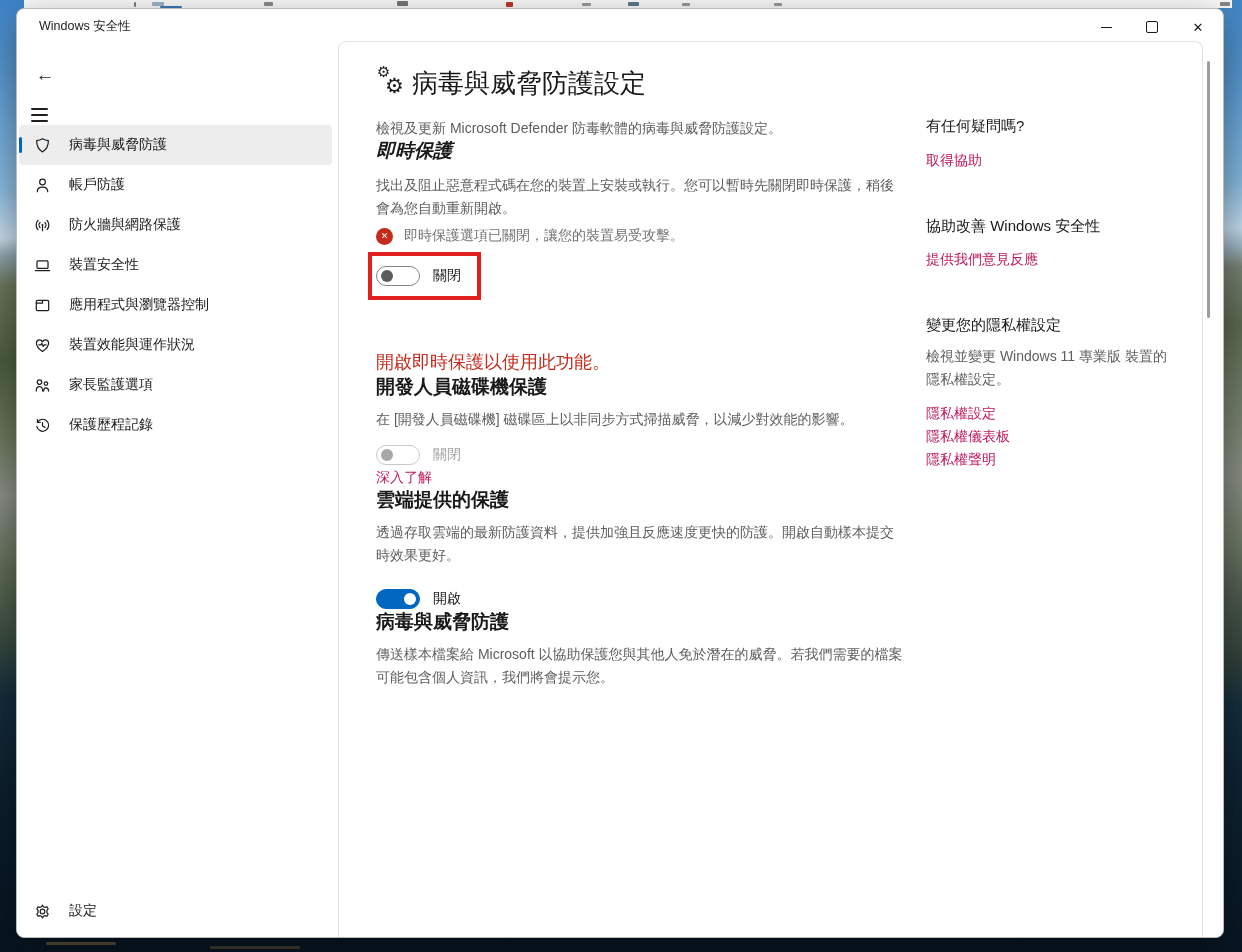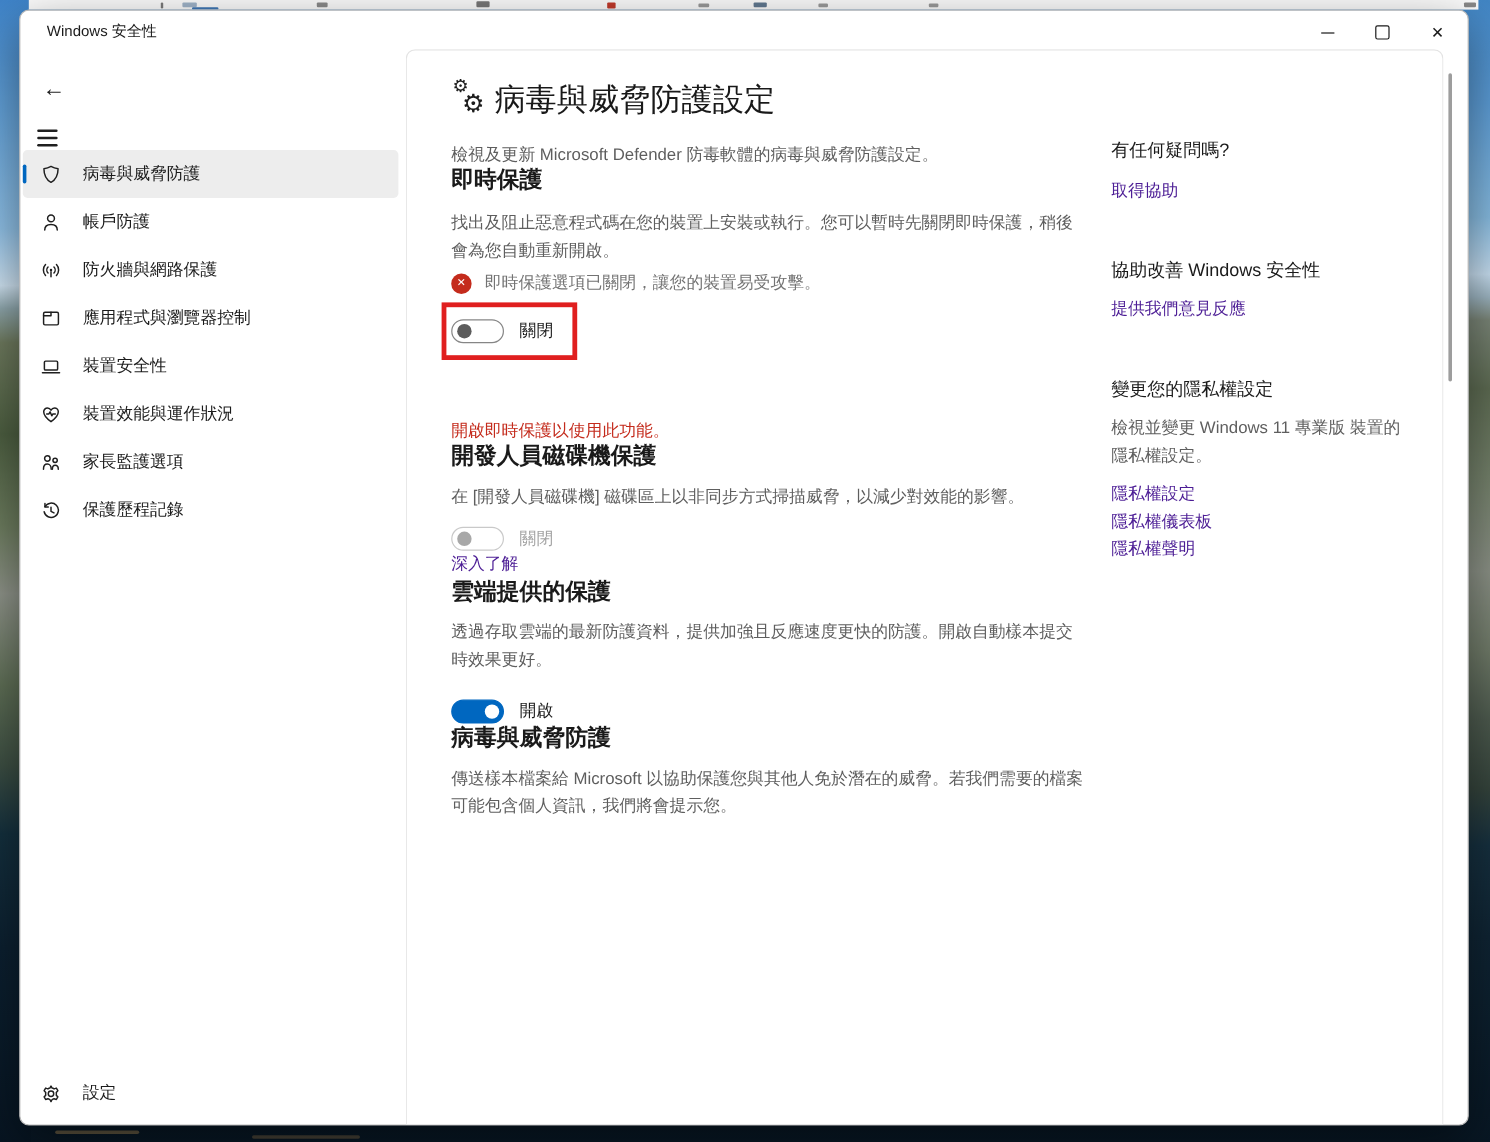--- a/index.html
+++ b/index.html
@@ -67,24 +67,24 @@
   .toggle{width:44px;height:20px;border-radius:10px;position:relative;box-sizing:border-box;flex:0 0 44px;}
   .toggle .knob{position:absolute;width:12px;height:12px;border-radius:50%;top:3px;left:4px;}
   .toggle.off{background:#fff;border:1px solid #868686;}
   .toggle.off .knob{background:#5c5c5c;}
   .toggle.disabled{background:#fff;border:1px solid #c9c9c9;}
   .toggle.disabled .knob{background:#a8a8a8;}
   .toggle.on{background:#0067c0;border:1px solid #0067c0;}
   .toggle.on .knob{left:auto;right:3px;background:#fff;}
   .toggle-label{margin-left:13px;font-size:14px;color:#1b1b1b;}
   .toggle-label.dim{color:#a3a3a3;}
-  .notice-red{margin-top:50px;font-size:14px;color:#c42b1c;}
+  .notice-red{margin-top:50px;font-size:18px;color:#c42b1c;}
   .mt-dev{margin-top:10px;}
   .dev-toggle{margin-top:14px;}
-  .link{display:inline-block;font-size:14px;color:#4c1d95;line-height:20px;text-decoration:none;font-family:Liberation Serif, serif;}
+  .link{display:inline-block;font-size:14px;color:#be185d;line-height:20px;text-decoration:none;}
   .link-block{display:block;}
   .l1{margin-top:32px;}
   .l2{margin-top:2px;}
   .mt-cloud{margin-top:48px;}
   .cloud-toggle{margin-top:22px;}
   .mt-samples{margin-top:64px;}
   
   .aside-h{font-size:15px;color:#1a1a1a;line-height:20px;}
   .a1{margin-top:74px;}
   .a-link{margin-top:14px;}
@@ -177,35 +177,35 @@
               <path d="M7.4 6.9 C6 8.3 6 10.7 7.4 12.1 M12.6 6.9 C14 8.3 14 10.7 12.6 12.1"></path>
               <path d="M5.2 4.7 C2.7 7.3 2.7 11.7 5.2 14.3 M14.8 4.7 C17.3 7.3 17.3 11.7 14.8 14.3"></path>
             </svg>
         </span>
         <span class="nav-label">防火牆與網路保護</span>
       </div>
 
       <div class="nav-item">
         <span class="nav-icon">
           <svg class="ic" width="19" height="19" viewBox="0 0 20 20">
+              <rect x="4.2" y="5.2" width="11.6" height="7.8" rx="1"></rect>
+              <path d="M2.5 15.3 H17.5"></path>
+            </svg>
+        </span>
+        <span class="nav-label">裝置安全性</span>
+      </div>
+
+      <div class="nav-item">
+        <span class="nav-icon">
+          <svg class="ic" width="19" height="19" viewBox="0 0 20 20">
               <rect x="3.5" y="4.5" width="13" height="11" rx="1.2"></rect>
               <path d="M3.5 7.6 H10 V4.5"></path>
             </svg>
         </span>
         <span class="nav-label">應用程式與瀏覽器控制</span>
-      </div>
-
-      <div class="nav-item">
-        <span class="nav-icon">
-          <svg class="ic" width="19" height="19" viewBox="0 0 20 20">
-              <rect x="4.2" y="5.2" width="11.6" height="7.8" rx="1"></rect>
-              <path d="M2.5 15.3 H17.5"></path>
-            </svg>
-        </span>
-        <span class="nav-label">裝置安全性</span>
       </div>
 
       <div class="nav-item">
         <span class="nav-icon">
           <svg class="ic" width="19" height="19" viewBox="0 0 20 20">
               <path d="M10 16.2 C5.4 13 3.6 10.2 3.6 7.6 C3.6 5.7 5.1 4.2 6.9 4.2 C8.3 4.2 9.4 5 10 6.2 C10.6 5 11.7 4.2 13.1 4.2 C14.9 4.2 16.4 5.7 16.4 7.6 C16.4 10.2 14.6 13 10 16.2 Z"></path>
               <path d="M6.2 9.4 H8.2 L9.2 7.6 L10.7 11 L11.7 9.4 H13.8"></path>
             </svg>
         </span>
         <span class="nav-label">裝置效能與運作狀況</span>
@@ -254,21 +254,21 @@
       <div class="page-title-row">
         <span class="gears">
             <span class="g1">⚙</span>
             <span class="g2">⚙</span>
           </span>
         <h1 class="page-title" style="margin:0;font-weight:400;">病毒與威脅防護設定</h1>
       </div>
 
       <div class="page-subtitle">檢視及更新 Microsoft Defender 防毒軟體的病毒與威脅防護設定。</div>
 
-      <h2 class="sec-heading mt-realtime" style="margin:0;">即時保護</h2>
+      <h2 class="sec-heading mt-realtime" style="margin:0;font-style:italic;">即時保護</h2>
       <div class="sec-body">找出及阻止惡意程式碼在您的裝置上安裝或執行。您可以暫時先關閉即時保護，稍後會為您自動重新開啟。</div>
 
       <div class="warning-row">
         <span class="err-ic">✕</span>
         <span class="warning-text">即時保護選項已關閉，讓您的裝置易受攻擊。</span>
       </div>
 
       <div class="highlight-box">
         <div class="toggle-row">
           <div class="toggle off">

